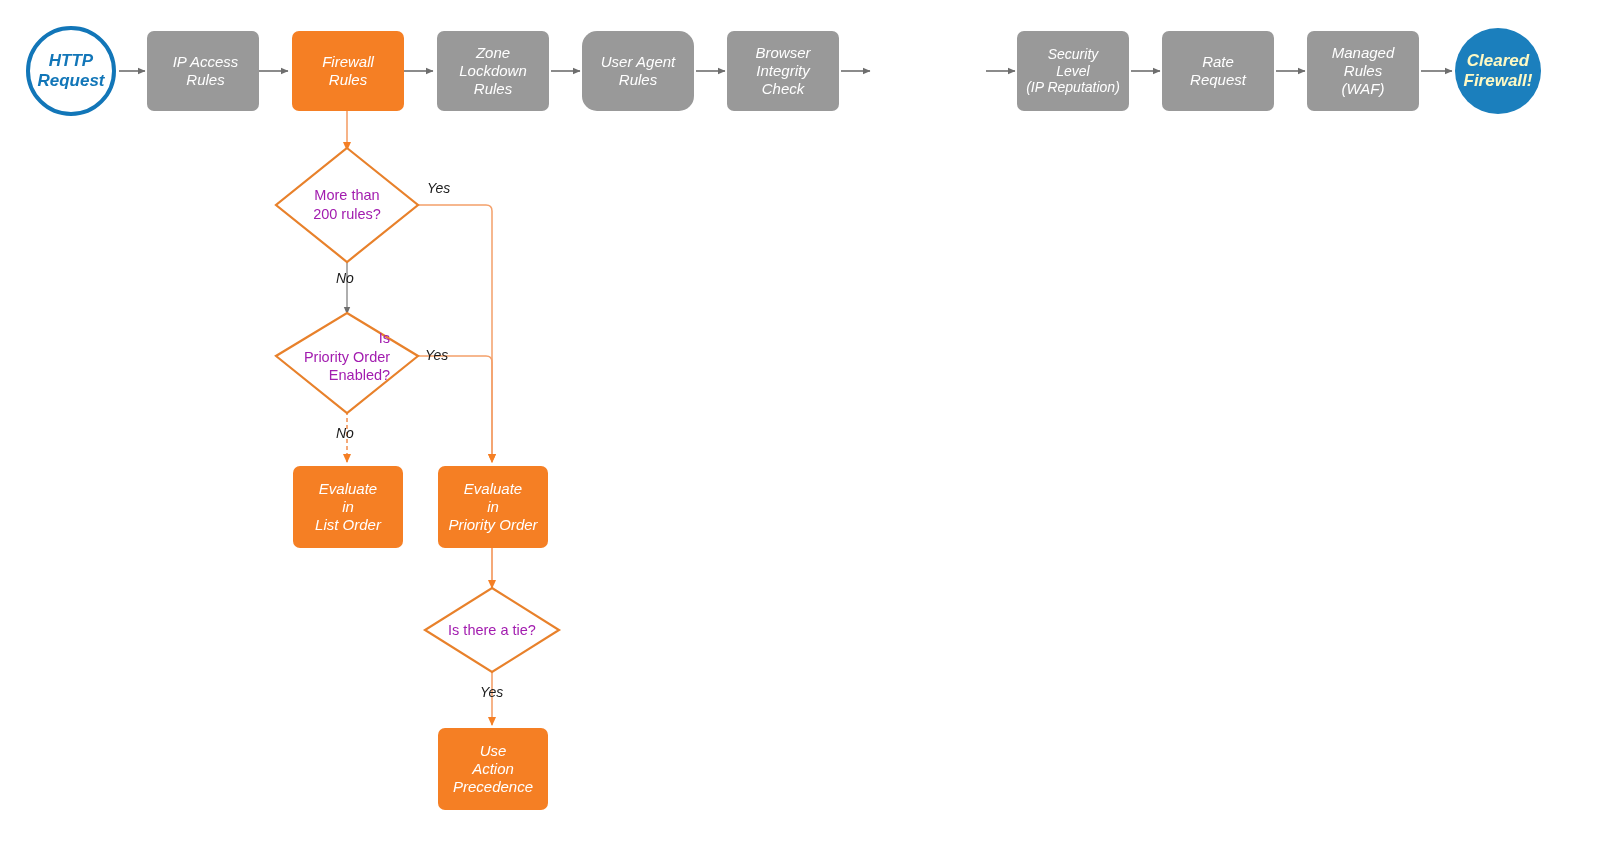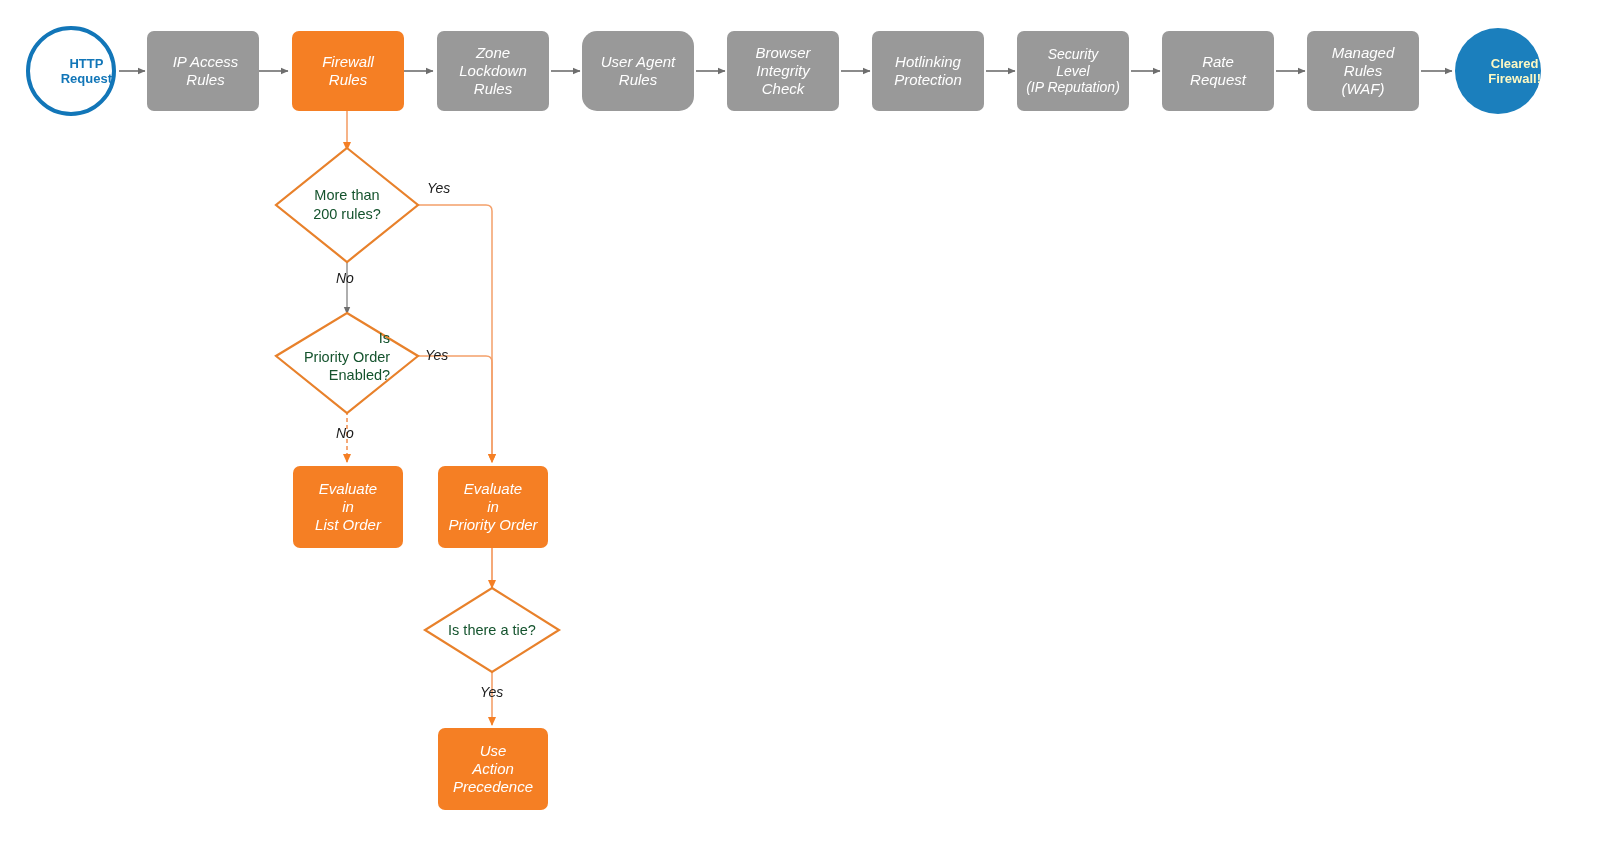--- a/index.html
+++ b/index.html
@@ -42,41 +42,41 @@
     padding: 2px 6px;
   }
   .box.gray {
     background: #999999;
   }
   .box.orange {
     background: #f57f24;
   }
   .circle {
     border-radius: 50%;
+    font-style: italic;
     font-weight: bold;
-    font-size: 13px;
-    justify-content: flex-end;
+    font-size: 17px;
   }
   .circle.outline {
     background: #ffffff;
     border: 4px solid #1276b8;
     color: #1276b8;
   }
   .circle.filled {
     background: #1b7fbd;
     color: #fef9c3;
   }
   .diamond-label {
     position: absolute;
     display: flex;
     align-items: center;
     justify-content: center;
     text-align: center;
     font-size: 14.5px;
-    color: #14532d;
+    color: #a21caf;
     line-height: 1.3;
     z-index: 3;
     pointer-events: none;
   }
   .edge-label {
     position: absolute;
     font-size: 14px;
     font-style: italic;
     color: #1a1a1a;
     z-index: 4;
@@ -155,24 +155,20 @@
     <span style="white-space:pre-line;">User Agent
 Rules</span>
   </div>
 
   <div class="node box gray" style="left:727px; top:31px; width:112px; height:80px;">
     <span style="white-space:pre-line;">Browser
 Integrity
 Check</span>
   </div>
 
-  <div class="node box gray" style="left:872px; top:31px; width:112px; height:80px;">
-    <span style="white-space:pre-line;">Hotlinking
-Protection</span>
-  </div>
 
   <div class="node box gray" style="left:1017px; top:31px; width:112px; height:80px; font-size:14px;">
     <span style="white-space:pre-line;">Security
 Level
 (IP Reputation)</span>
   </div>
 
   <div class="node box gray" style="left:1162px; top:31px; width:112px; height:80px;">
     <span style="white-space:pre-line;">Rate
 Request</span>

